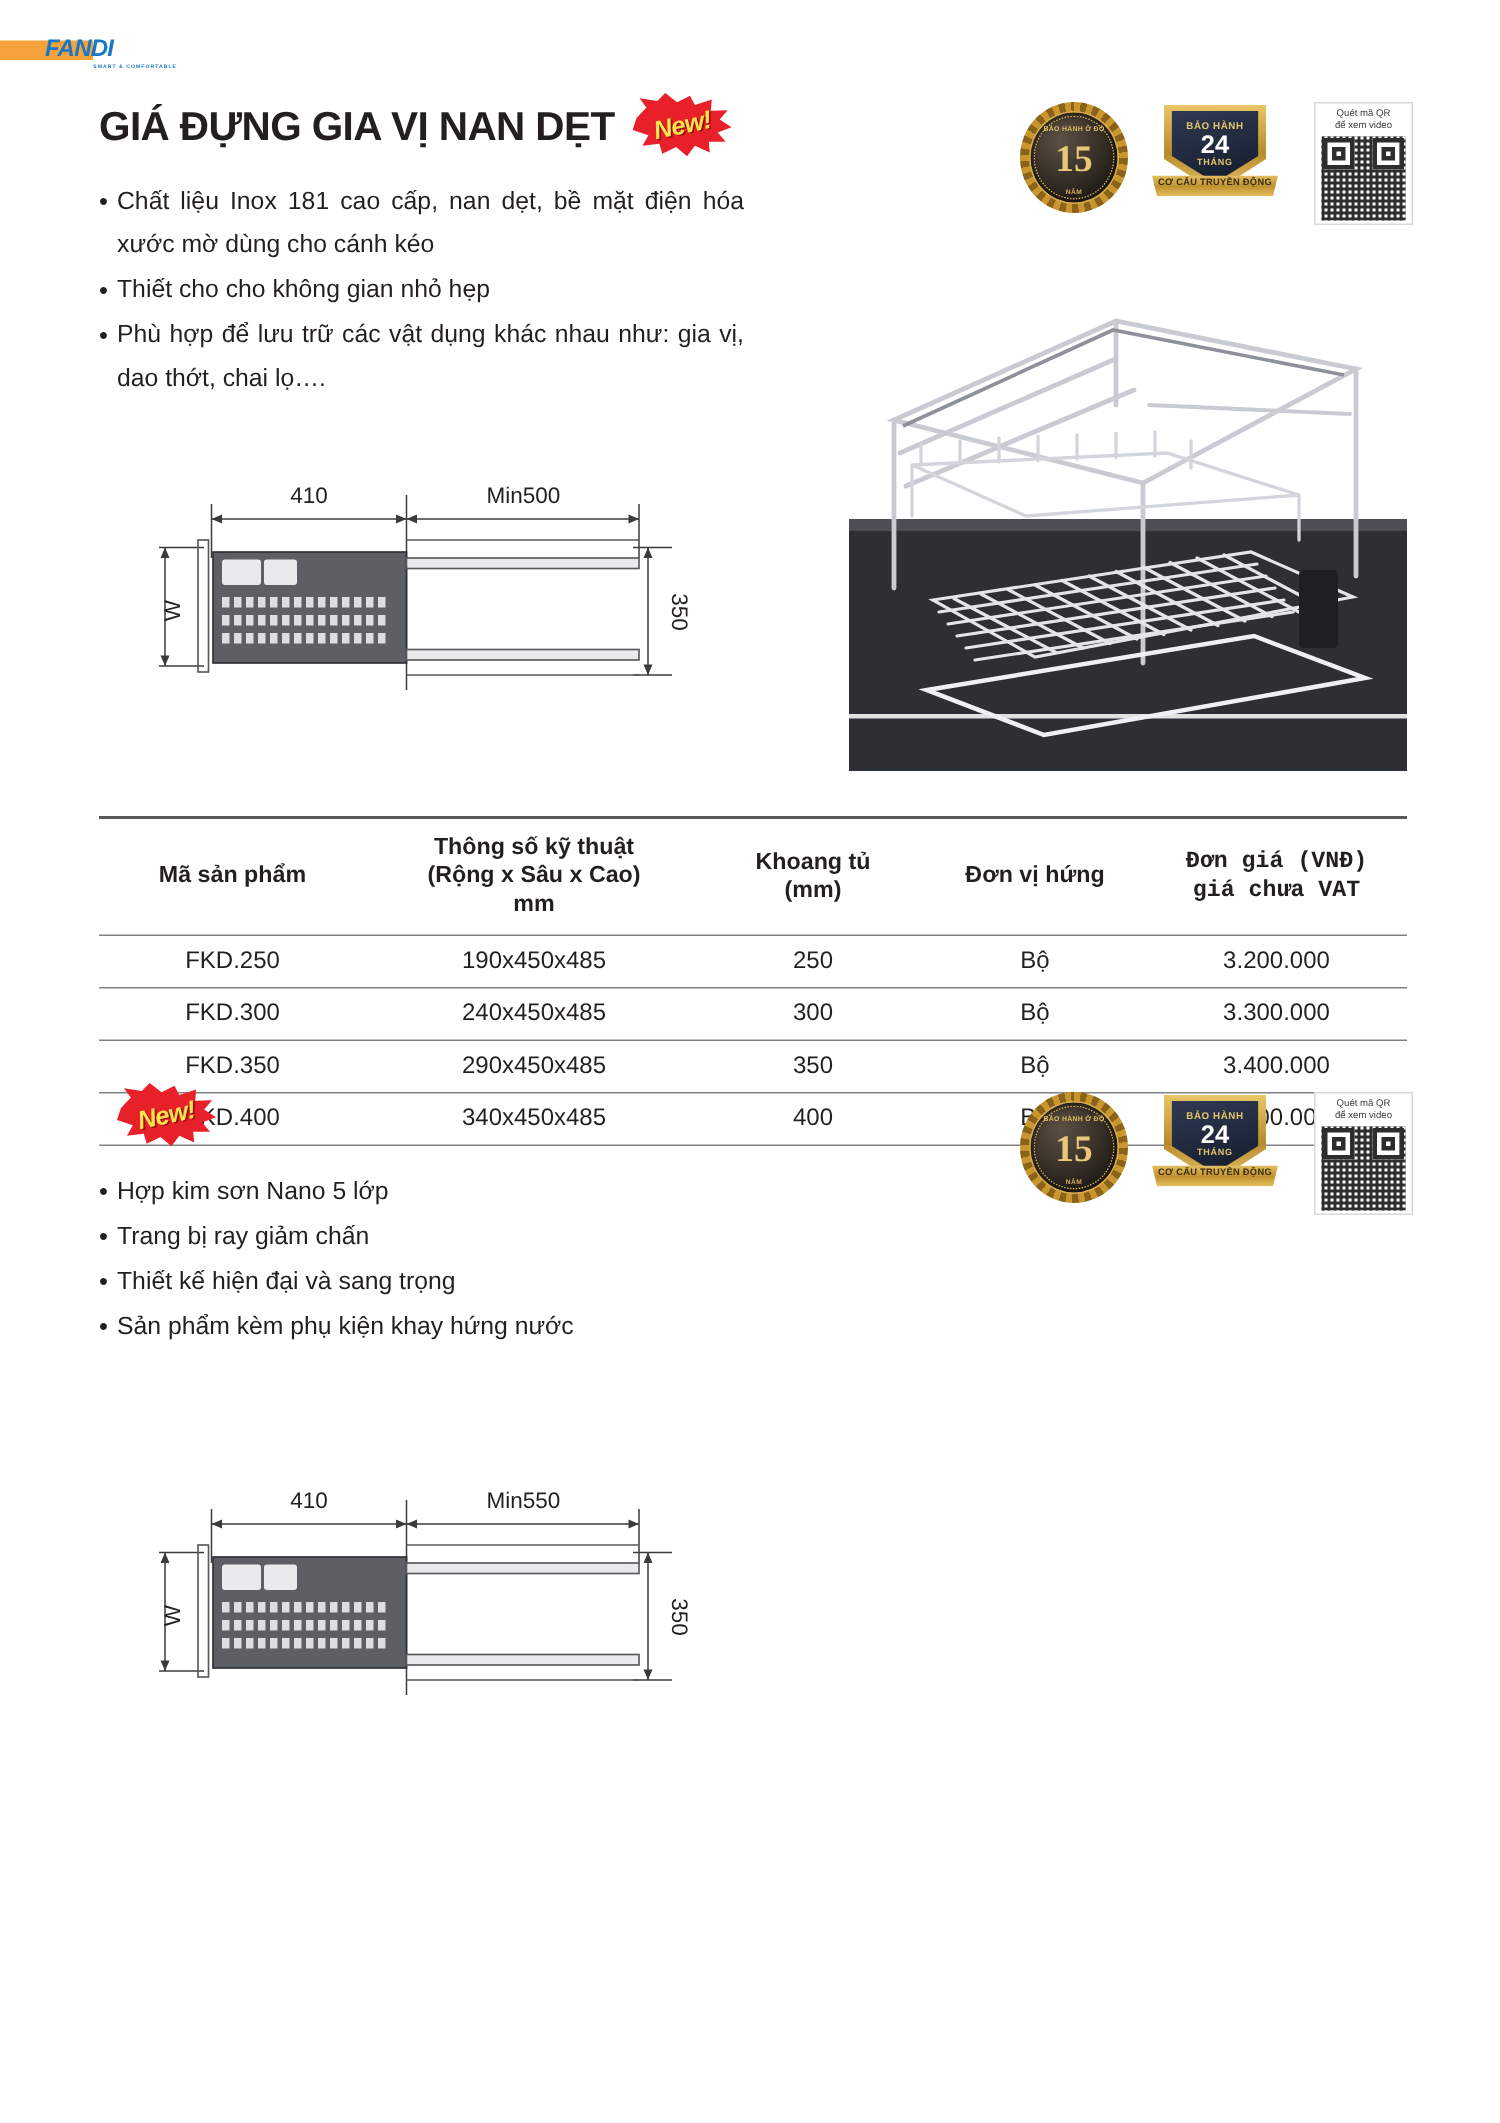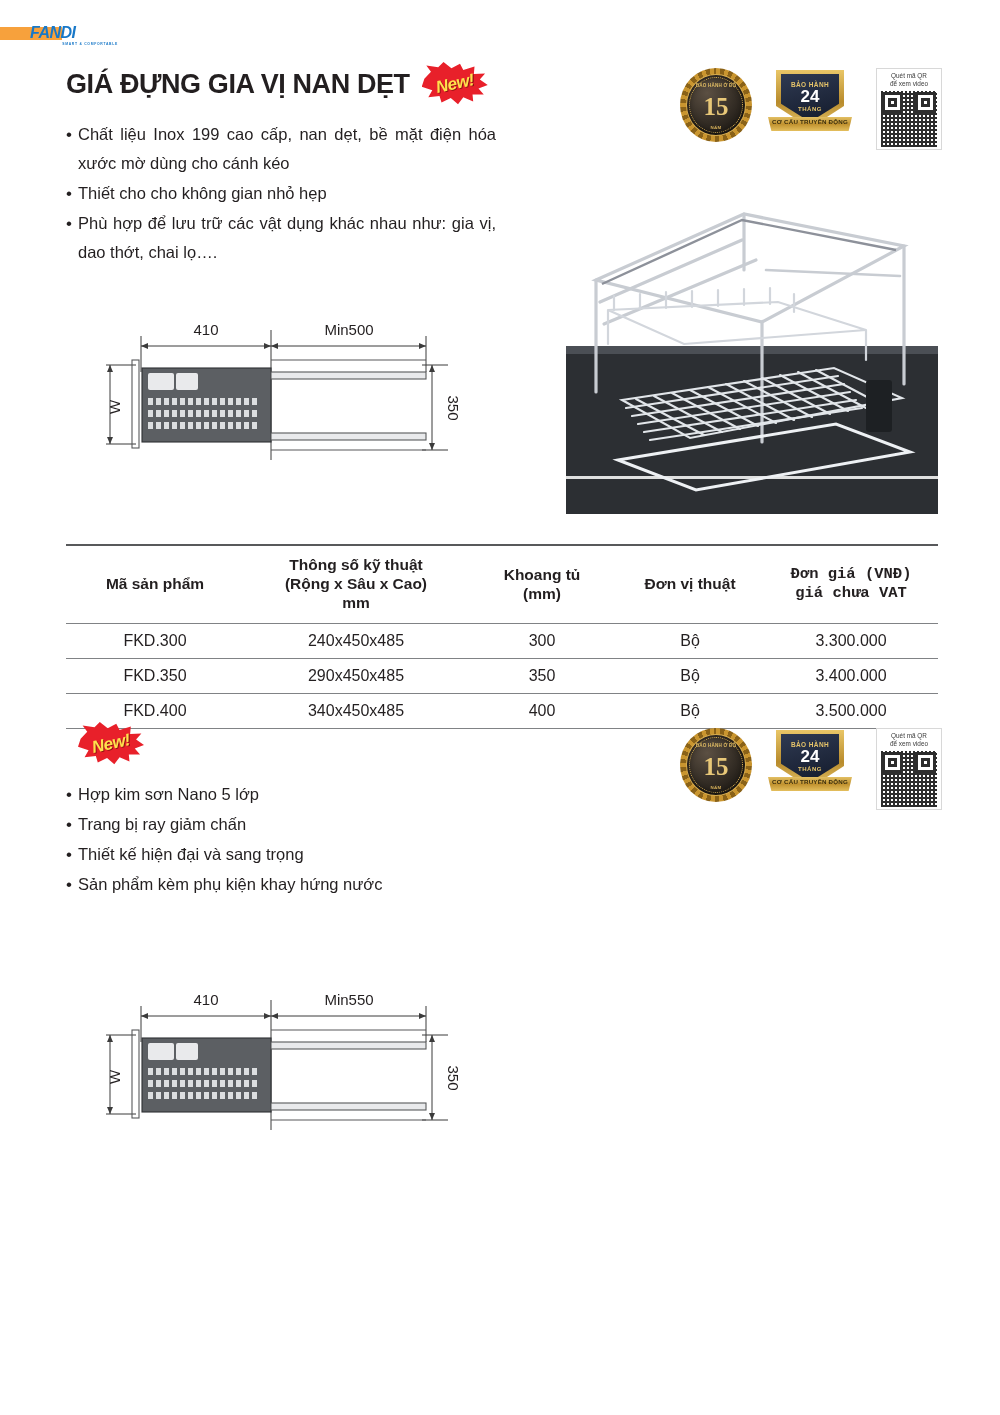--- a/index.html
+++ b/index.html
@@ -377,21 +377,21 @@
     <div class="heading-title">GIÁ ĐỰNG GIA VỊ NAN DẸT</div>
     <div class="new-burst">
       <div class="star"></div>
       <div class="label">New!</div>
     </div>
   </div>
 
   <div class="bullets">
     <div class="bullet justified">
       <span class="dot">•</span>
-      <span class="txt">Chất liệu Inox 199 cao cấp, nan dẹt, bề mặt điện hóa xước mờ dùng cho cánh kéo</span>
+      <span class="txt">Chất liệu Inox 181 cao cấp, nan dẹt, bề mặt điện hóa xước mờ dùng cho cánh kéo</span>
     </div>
     <div class="bullet">
       <span class="dot">•</span>
       <span class="txt">Thiết cho cho không gian nhỏ hẹp</span>
     </div>
     <div class="bullet justified">
       <span class="dot">•</span>
       <span class="txt">Phù hợp để lưu trữ các vật dụng khác nhau như: gia vị, dao thớt, chai lọ….</span>
     </div>
   </div>
@@ -578,29 +578,36 @@
         <th class="col-spec">
           <div>Thông số kỹ thuật</div>
           <div>(Rộng x Sâu x Cao)</div>
           <div>mm</div>
         </th>
         <th class="col-cab">
           <div>Khoang tủ</div>
           <div>(mm)</div>
         </th>
         <th class="col-unit">
-          <div>Đơn vị thuật</div>
+          <div>Đơn vị hứng</div>
         </th>
         <th class="col-price">
           <div>Đơn giá (VNĐ)</div>
           <div>giá chưa VAT</div>
         </th>
       </tr>
     </thead>
     <tbody>
+      <tr>
+        <td>FKD.250</td>
+        <td>190x450x485</td>
+        <td>250</td>
+        <td>Bộ</td>
+        <td>3.200.000</td>
+      </tr>
       <tr>
         <td>FKD.300</td>
         <td>240x450x485</td>
         <td>300</td>
         <td>Bộ</td>
         <td>3.300.000</td>
       </tr>
       <tr>
         <td>FKD.350</td>
         <td>290x450x485</td>

